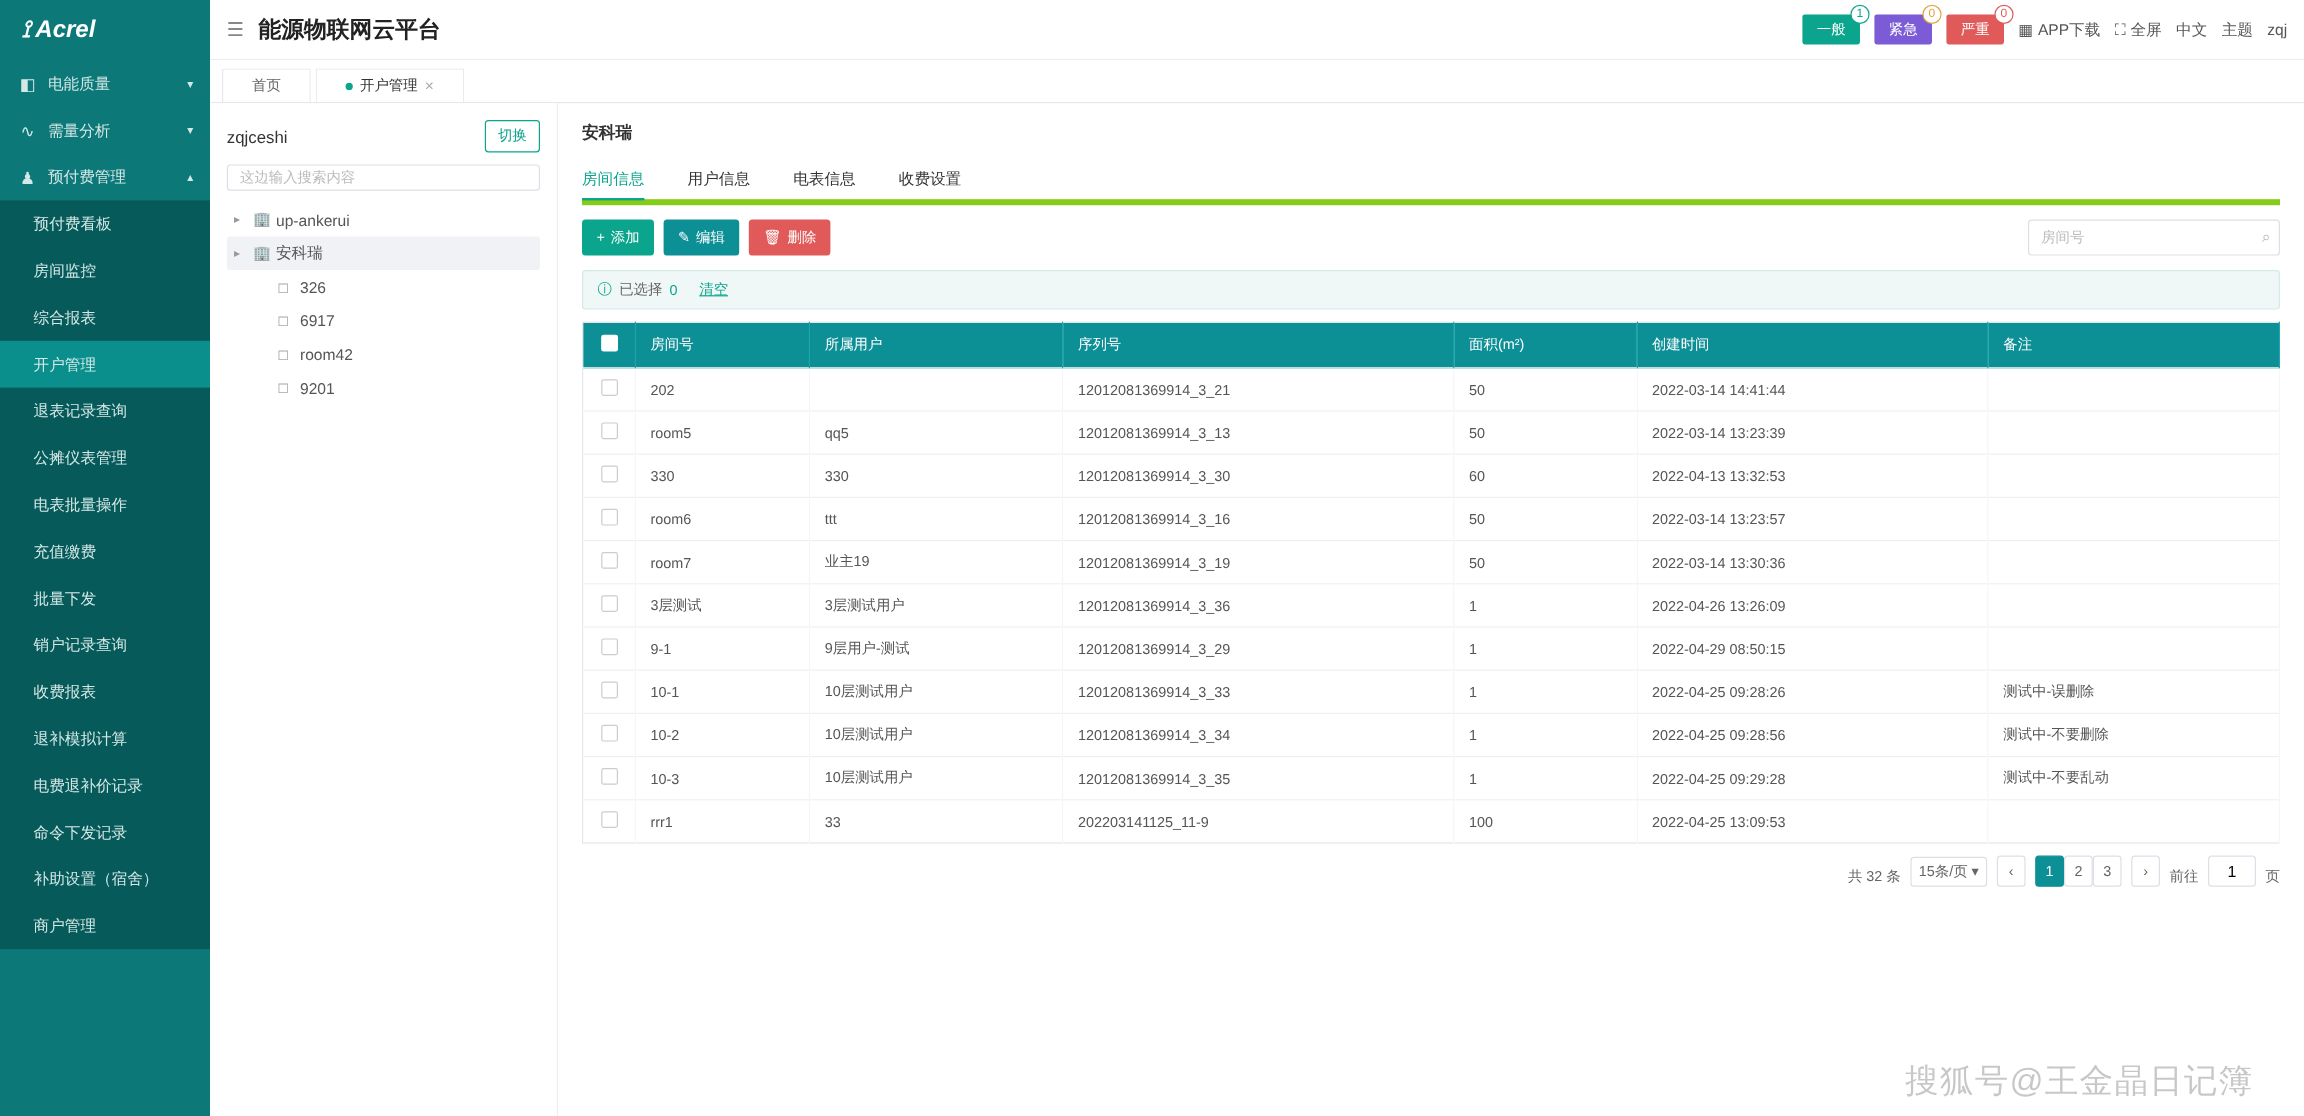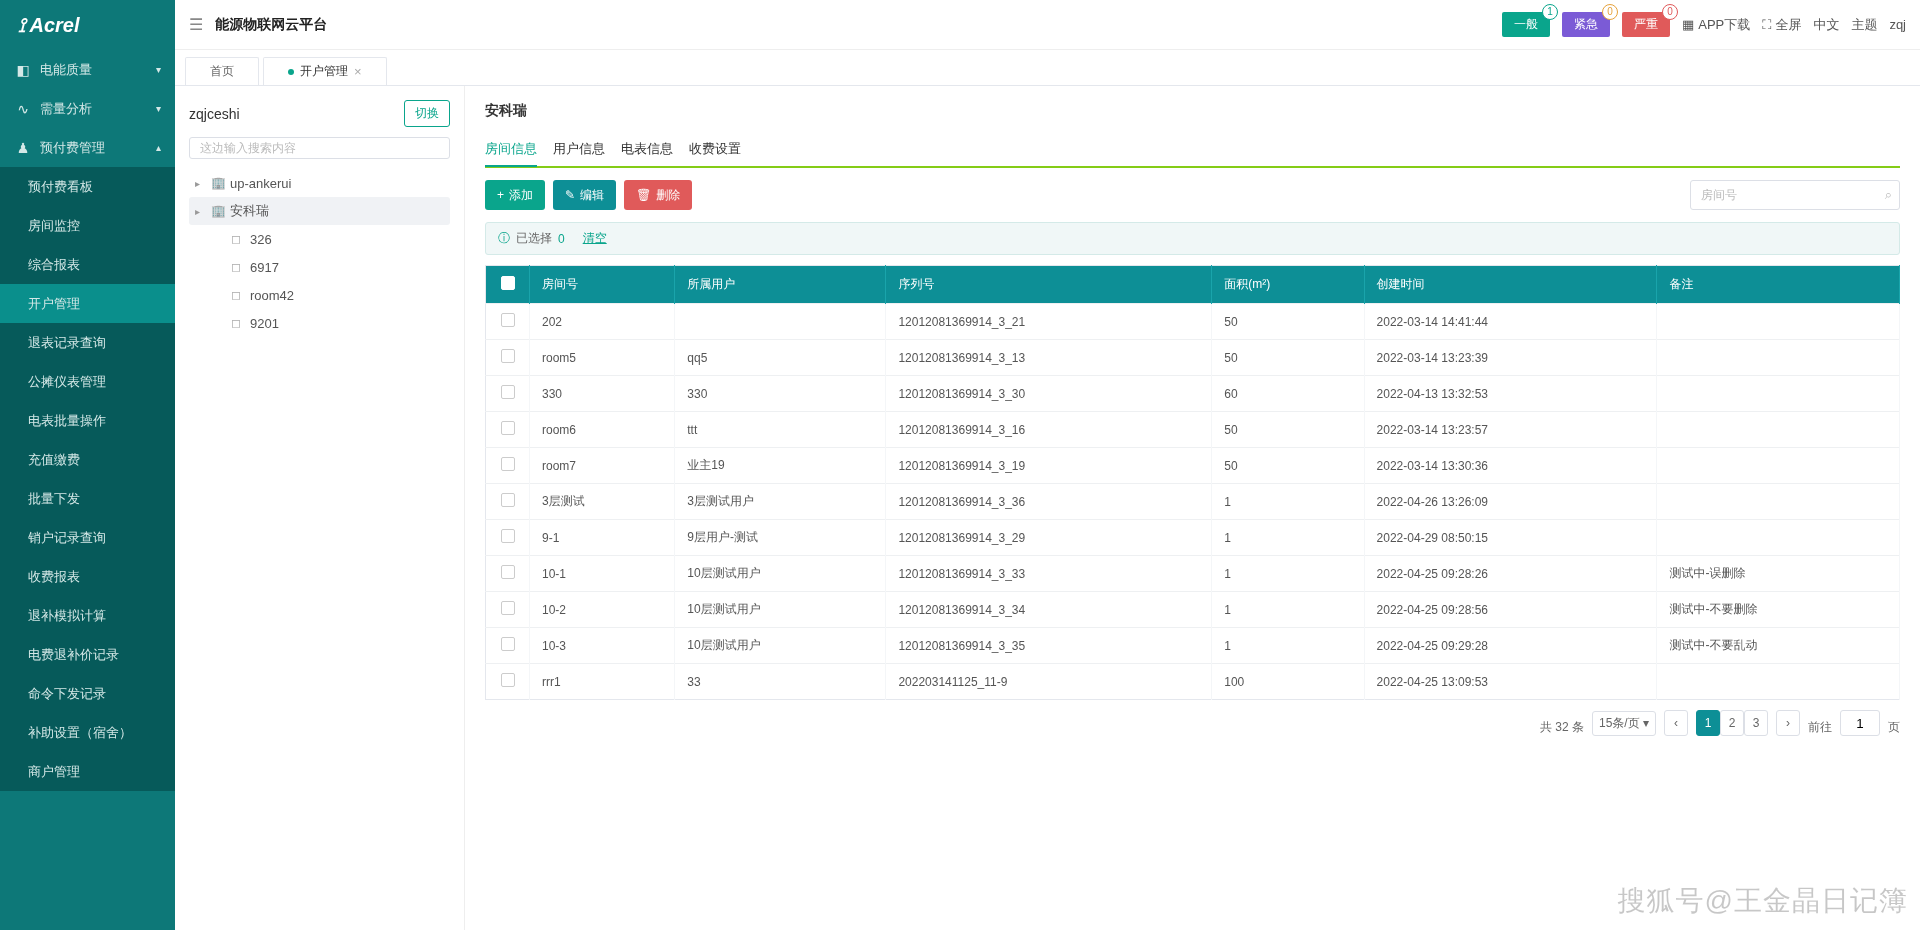--- a/index.html
+++ b/index.html
@@ -15,21 +15,21 @@
 .menu-item .mm-icon { width: 18px; text-align: center; margin-right: 8px; font-size: 14px; }
 .menu-item .mm-arrow { margin-left: auto; font-size: 10px; }
 .menu-sub { background: #065a5a; }
 .menu-sub .menu-item { padding-left: 28px; }
 .menu-sub .menu-item.active { background: #0a8f8c; }
 
 
 .main { flex: 1; display: flex; flex-direction: column; background: #fff; }
 .topbar { height: 50px; display: flex; align-items: center; padding: 0 14px; border-bottom: 1px solid #eee; }
 .topbar .collapse-icon { color: #888; font-size: 16px; margin-right: 12px; cursor: pointer; }
-.topbar .app-title { font-size: 14px; font-weight: 600; color: #222; }
+.topbar .app-title { font-size: 19px; font-weight: 600; color: #222; }
 .topbar-right { margin-left: auto; display: flex; align-items: center; gap: 12px; }
 .badge-btn { position: relative; padding: 4px 12px; border-radius: 2px; color: #fff; font-size: 12px; cursor: pointer; }
 .badge-btn .dot { position: absolute; top: -8px; right: -8px; min-width: 16px; height: 16px; border-radius: 8px; background: #fff; border: 1px solid currentColor; font-size: 10px; line-height: 14px; text-align: center; }
 .b-normal { background: #0aa58c; }
 .b-normal .dot { color: #0aa58c; border-color: #0aa58c; }
 .b-urgent { background: #7b5bd6; }
 .b-urgent .dot { color: #e6a23c; border-color: #e6a23c; }
 .b-severe { background: #e05a5a; }
 .b-severe .dot { color: #e05a5a; border-color: #e05a5a; }
 .top-link { color: #555; font-size: 13px; cursor: pointer; display: flex; align-items: center; gap: 4px; }
@@ -54,21 +54,21 @@
 .tree-node { display: flex; align-items: center; height: 28px; padding: 0 6px; font-size: 13px; color: #555; cursor: pointer; border-radius: 3px; }
 .tree-node.selected { background: #f0f2f5; }
 .tree-arrow { width: 12px; font-size: 10px; color: #999; margin-right: 4px; }
 .tree-icon { width: 14px; margin-right: 5px; color: #aaa; font-size: 12px; }
 .tree-indent-1 { padding-left: 6px; }
 .tree-indent-2 { padding-left: 26px; }
 
 
 .main-panel { flex: 1; padding: 16px 20px 10px 20px; display: flex; flex-direction: column; min-width: 0; }
 .panel-title { font-size: 14px; font-weight: 600; margin-bottom: 12px; }
-.sub-tabs { display: flex; gap: 16px; border-bottom: 2px solid #84cc16; margin-bottom: 12px; }
+.sub-tabs { display: flex; gap: 36px; border-bottom: 5px solid #84cc16; margin-bottom: 12px; }
 .sub-tab { padding: 8px 0; font-size: 13px; color: #333; cursor: pointer; position: relative; }
 .sub-tab.active { color: #0aa58c; }
 .sub-tab.active::after { content: ""; position: absolute; left: 0; right: 0; bottom: -1px; height: 2px; background: #0aa58c; }
 
 .toolbar { display: flex; align-items: center; margin-bottom: 12px; }
 .btn { display: inline-flex; align-items: center; gap: 5px; height: 30px; padding: 0 12px; border-radius: 3px; font-size: 12px; cursor: pointer; color: #fff; border: none; margin-right: 8px; }
 .btn-add { background: #0aa58c; }
 .btn-edit { background: #0d8f96; }
 .btn-del { background: #e05a5a; }
 .search-box { margin-left: auto; position: relative; }
@@ -88,21 +88,21 @@
 .table td { padding: 9px 12px; border-top: 1px solid #eef0f2; color: #555; border-right: 1px solid #f4f6f8; }
 .cbx { width: 14px; height: 14px; border: 1px solid #ccc; border-radius: 2px; display: inline-block; background: #fff; }
 .cbx.white { border-color: #fff; }
 
 .pager { display: flex; align-items: flex-end; justify-content: flex-end; gap: 8px; padding: 10px 0; font-size: 12px; color: #666; }
 .pager .pg-select { border: 1px solid #dcdfe6; padding: 3px 6px; border-radius: 3px; }
 .pager .pg-btn { min-width: 24px; height: 26px; border: 1px solid #dcdfe6; background: #fff; border-radius: 3px; display: inline-flex; align-items: center; justify-content: center; cursor: pointer; color: #666; }
 .pager .pg-btn.active { background: #0d8f96; color: #fff; border-color: #0d8f96; }
 .pager input { width: 40px; height: 26px; border: 1px solid #dcdfe6; border-radius: 3px; text-align: center; }
 
-.watermark { position: absolute; right: 12px; bottom: 10px; font-size: 28px; color: rgba(0,0,0,0.22); pointer-events: none; letter-spacing: 1px; }
+.watermark { position: absolute; right: 42px; bottom: 10px; font-size: 28px; color: rgba(0,0,0,0.22); pointer-events: none; letter-spacing: 1px; }
 </style>
 </head>
 <body>
 
 <div class="app">
 
   <div class="sidebar">
     <div class="logo">
       <span class="logo-icon">⟟</span>
       <span>Acrel</span>

